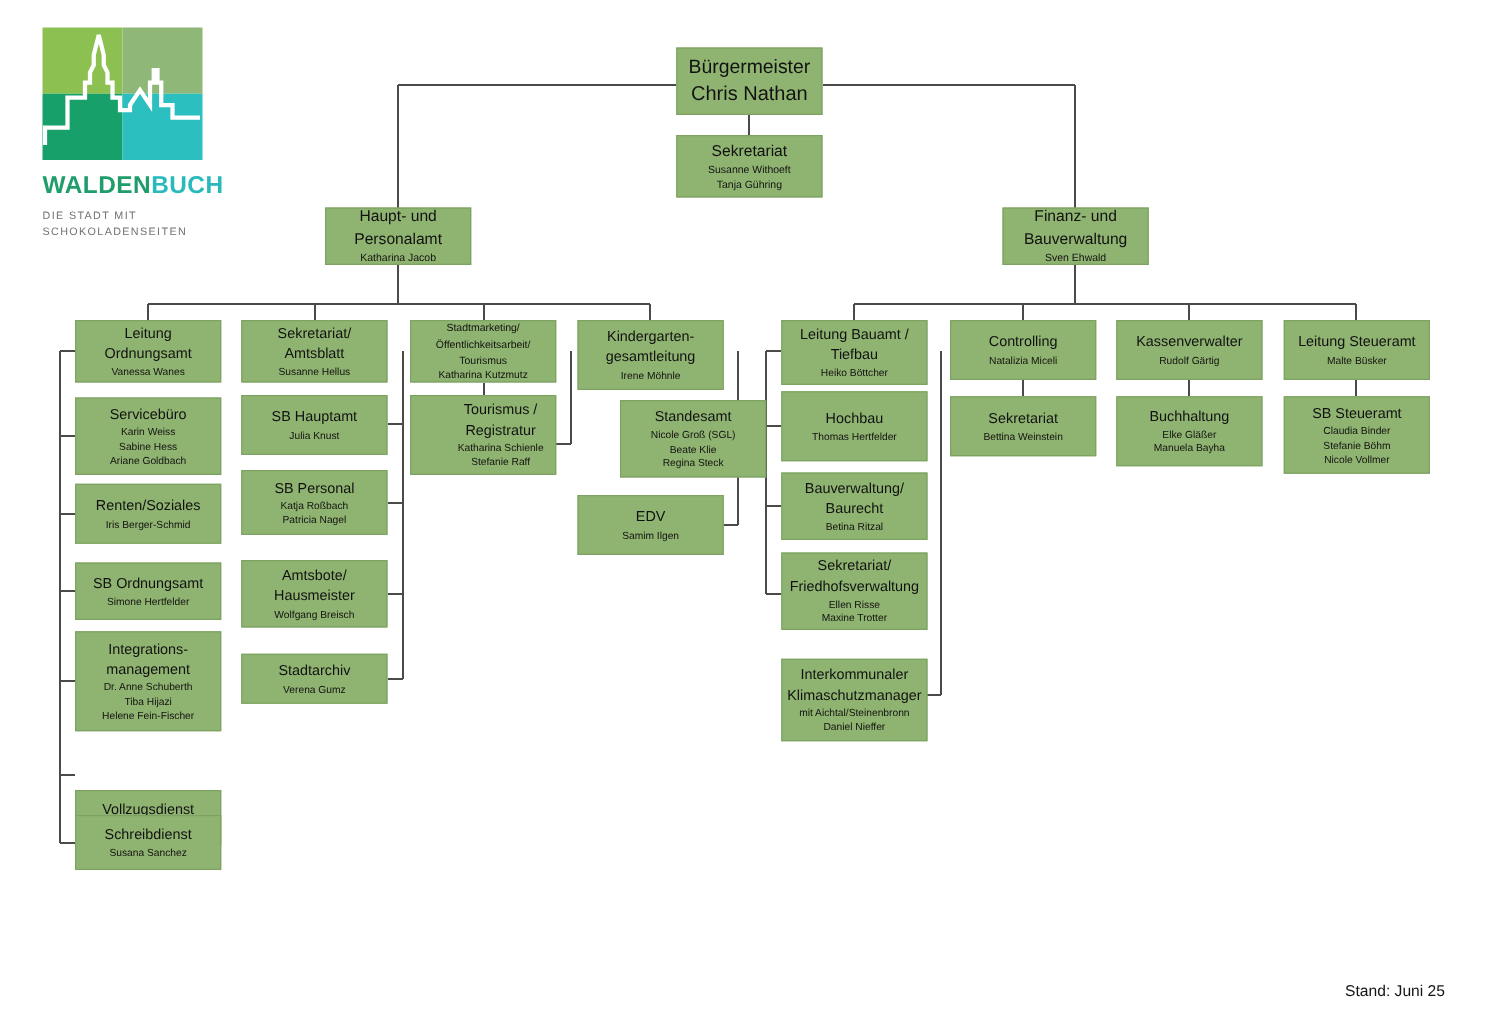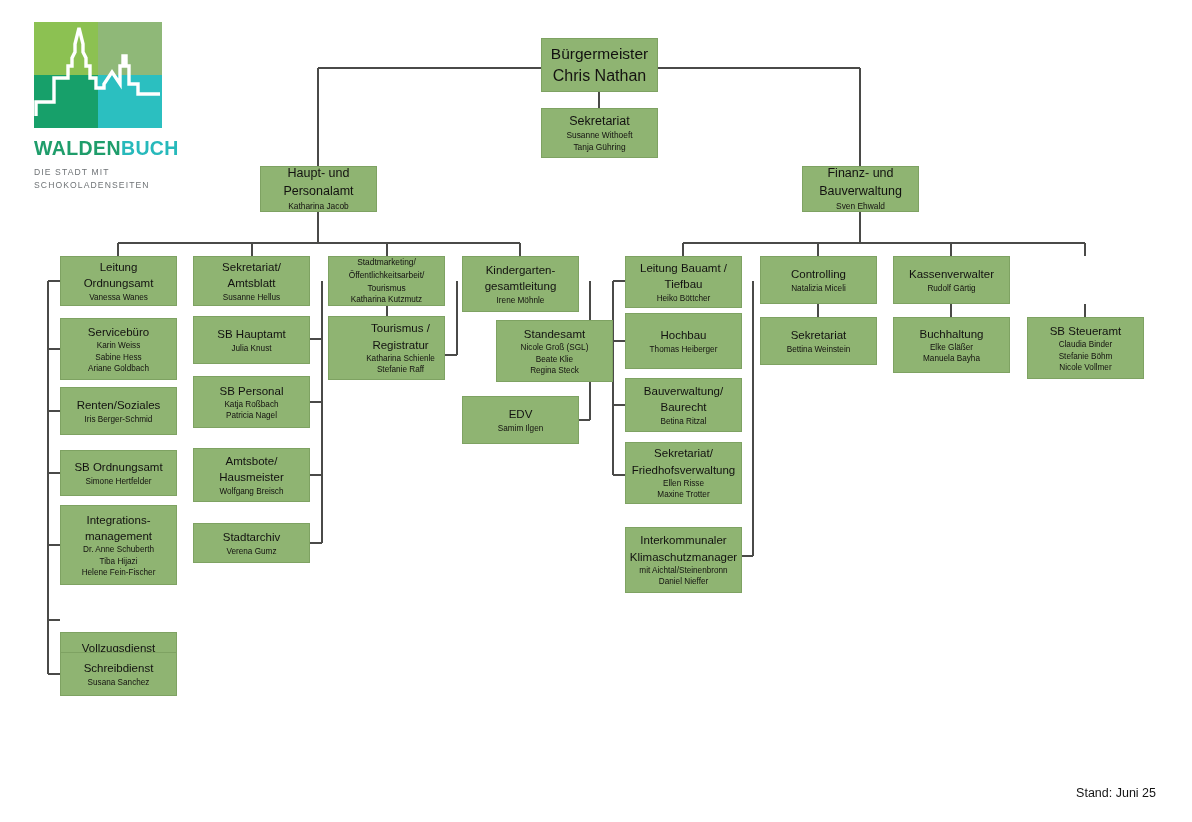--- a/index.html
+++ b/index.html
@@ -290,21 +290,21 @@
     <div class="person">Samim Ilgen</div>
   </div>
 
   <div class="node" style="left:625px; top:256px; width:117px; height:52px;">
     <div class="title">Leitung Bauamt /</div>
     <div class="title">Tiefbau</div>
     <div class="person">Heiko Böttcher</div>
   </div>
   <div class="node" style="left:625px; top:313px; width:117px; height:56px;">
     <div class="title">Hochbau</div>
-    <div class="person">Thomas Heiberger</div>
+    <div class="person">Thomas Hertfelder</div>
   </div>
   <div class="node" style="left:625px; top:378px; width:117px; height:54px;">
     <div class="title">Bauverwaltung/</div>
     <div class="title">Baurecht</div>
     <div class="person">Betina Ritzal</div>
   </div>
   <div class="node" style="left:625px; top:442px; width:117px; height:62px;">
     <div class="title">Sekretariat/</div>
     <div class="title">Friedhofsverwaltung</div>
     <div class="person">Ellen Risse</div>
@@ -329,20 +329,24 @@
   <div class="node" style="left:893px; top:256px; width:117px; height:48px;">
     <div class="title">Kassenverwalter</div>
     <div class="person">Rudolf Gärtig</div>
   </div>
   <div class="node" style="left:893px; top:317px; width:117px; height:56px;">
     <div class="title">Buchhaltung</div>
     <div class="person">Elke Gläßer</div>
     <div class="person">Manuela Bayha</div>
   </div>
 
+  <div class="node" style="left:1027px; top:256px; width:117px; height:48px;">
+    <div class="title">Leitung Steueramt</div>
+    <div class="person">Malte Büsker</div>
+  </div>
   <div class="node" style="left:1027px; top:317px; width:117px; height:62px;">
     <div class="title">SB Steueramt</div>
     <div class="person">Claudia Binder</div>
     <div class="person">Stefanie Böhm</div>
     <div class="person">Nicole Vollmer</div>
   </div>
 
   <div id="footer-stand">Stand: Juni 25</div>
 
 </div>

